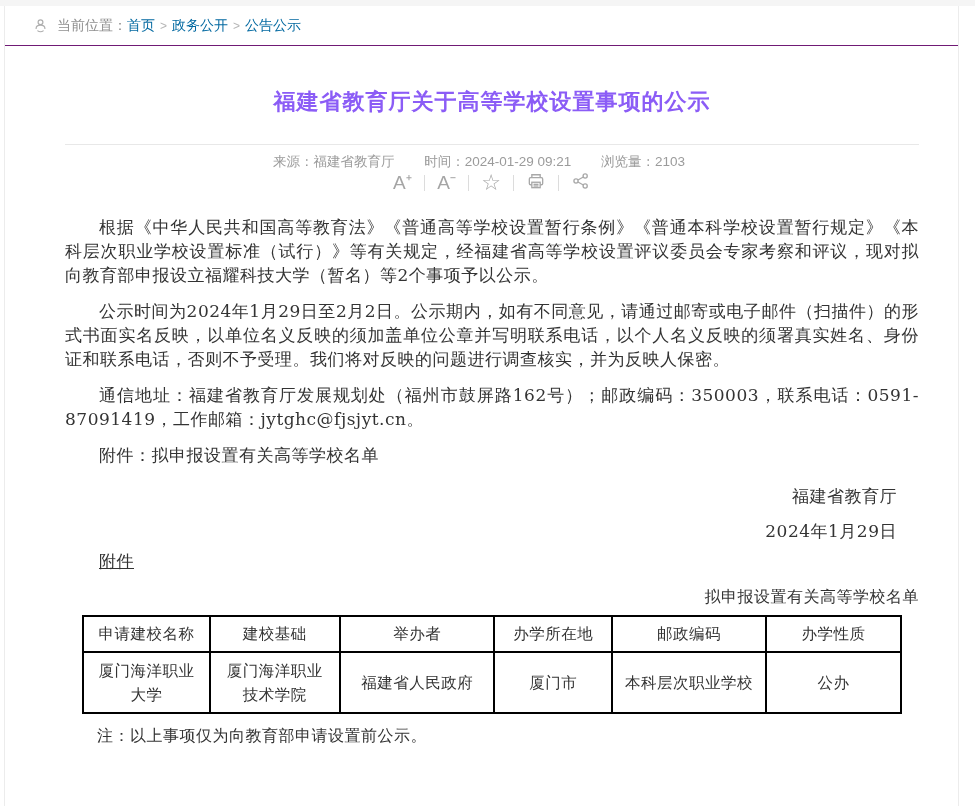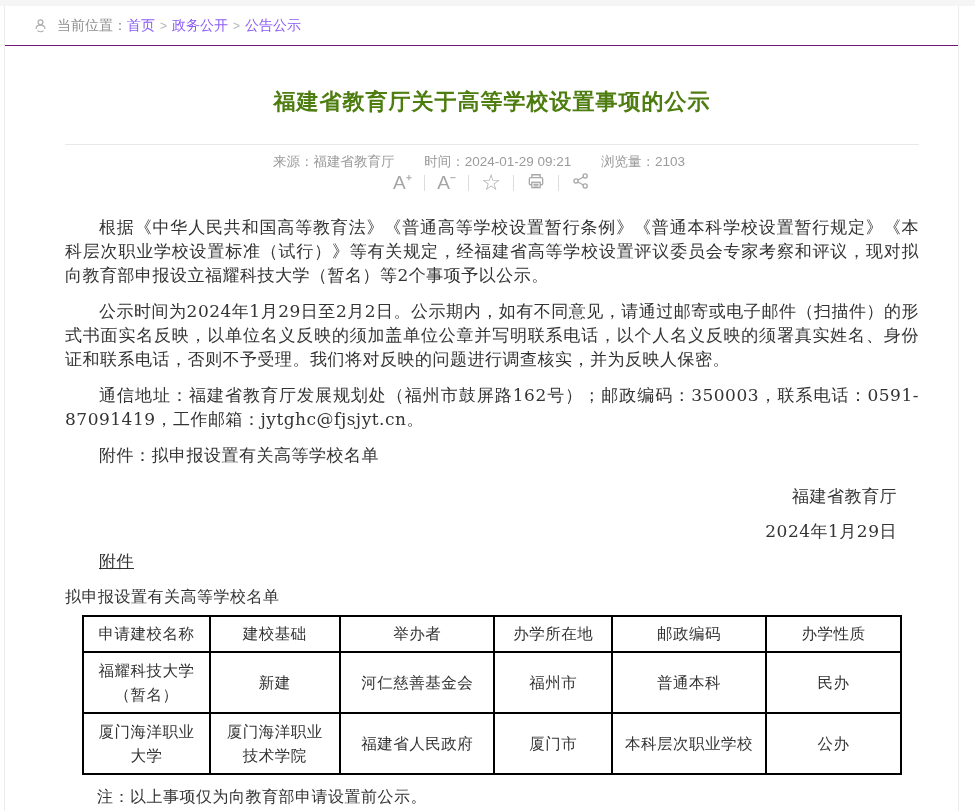--- a/index.html
+++ b/index.html
@@ -24,30 +24,30 @@
     height: 40px;
     display: flex;
     align-items: center;
     padding-left: 27px;
     border-bottom: 1px solid #701a75;
     font-size: 14px;
     color: #999;
   }
   .breadcrumb-bar .crumb-icon { display: inline-flex; margin-right: 8px; }
   .crumb-label { color: #8f8f8f; }
-  .crumb-link { color: #8b5cf6; text-decoration: none; cursor: pointer; }
+  .crumb-link { color: #0369a1; text-decoration: none; cursor: pointer; }
   .crumb-sep { color: #b5b5b5; margin: 0 5px; font-size: 12px; }
   
   .article { padding: 0 39px 0 60px; }
   .article-title {
     margin: 40px 0 0;
     text-align: center;
     font-size: 22px;
     font-weight: bold;
-    color: #4d7c0f;
+    color: #8b5cf6;
     letter-spacing: 1px;
     line-height: 32px;
     font-family: "Liberation Sans", sans-serif;
   }
   .title-divider {
     border: none;
     border-top: 1px solid #e8e8e8;
     margin: 26px 0 0;
   }
   .meta-bar {
@@ -77,21 +77,21 @@
     font-family: "DejaVu Serif", serif;
     font-size: 17px;
     color: #333;
     line-height: 24px;
     letter-spacing: 0.5px;
     text-align: justify;
   }
   .doc-body p { margin: 0 0 12px; text-indent: 2em; }
   .signature { margin-top: 5px; text-align: right; padding-right: 22px; line-height: 35px; }
   .attachment-label { margin-top: 10px; text-decoration: underline; }
-  .table-title { text-align: left; text-indent: 0 !important; margin: 4px 0 6px !important; font-size: 16px; }
+  .table-title { text-align: right; text-indent: 0 !important; margin: 4px 0 6px !important; font-size: 16px; }
   table.schools-table {
     width: 820px;
     margin: 0 auto;
     border-collapse: collapse;
     table-layout: fixed;
     font-size: 15.5px;
     line-height: 24px;
   }
   .schools-table th, .schools-table td {
     border: 2px solid #000;
@@ -201,28 +201,20 @@
             <th>申请建校名称</th>
             <th>建校基础</th>
             <th>举办者</th>
             <th>办学所在地</th>
             <th>邮政编码</th>
             <th>办学性质</th>
           </tr>
         </thead>
         <tbody>
           <tr>
-            <td>福耀科技大学（暂名）</td>
-            <td>新建</td>
-            <td>河仁慈善基金会</td>
-            <td>福州市</td>
-            <td>普通本科</td>
-            <td>民办</td>
-          </tr>
-          <tr>
             <td>厦门海洋职业大学</td>
             <td>厦门海洋职业技术学院</td>
             <td>福建省人民政府</td>
             <td>厦门市</td>
             <td>本科层次职业学校</td>
             <td>公办</td>
           </tr>
         </tbody>
       </table>
 

